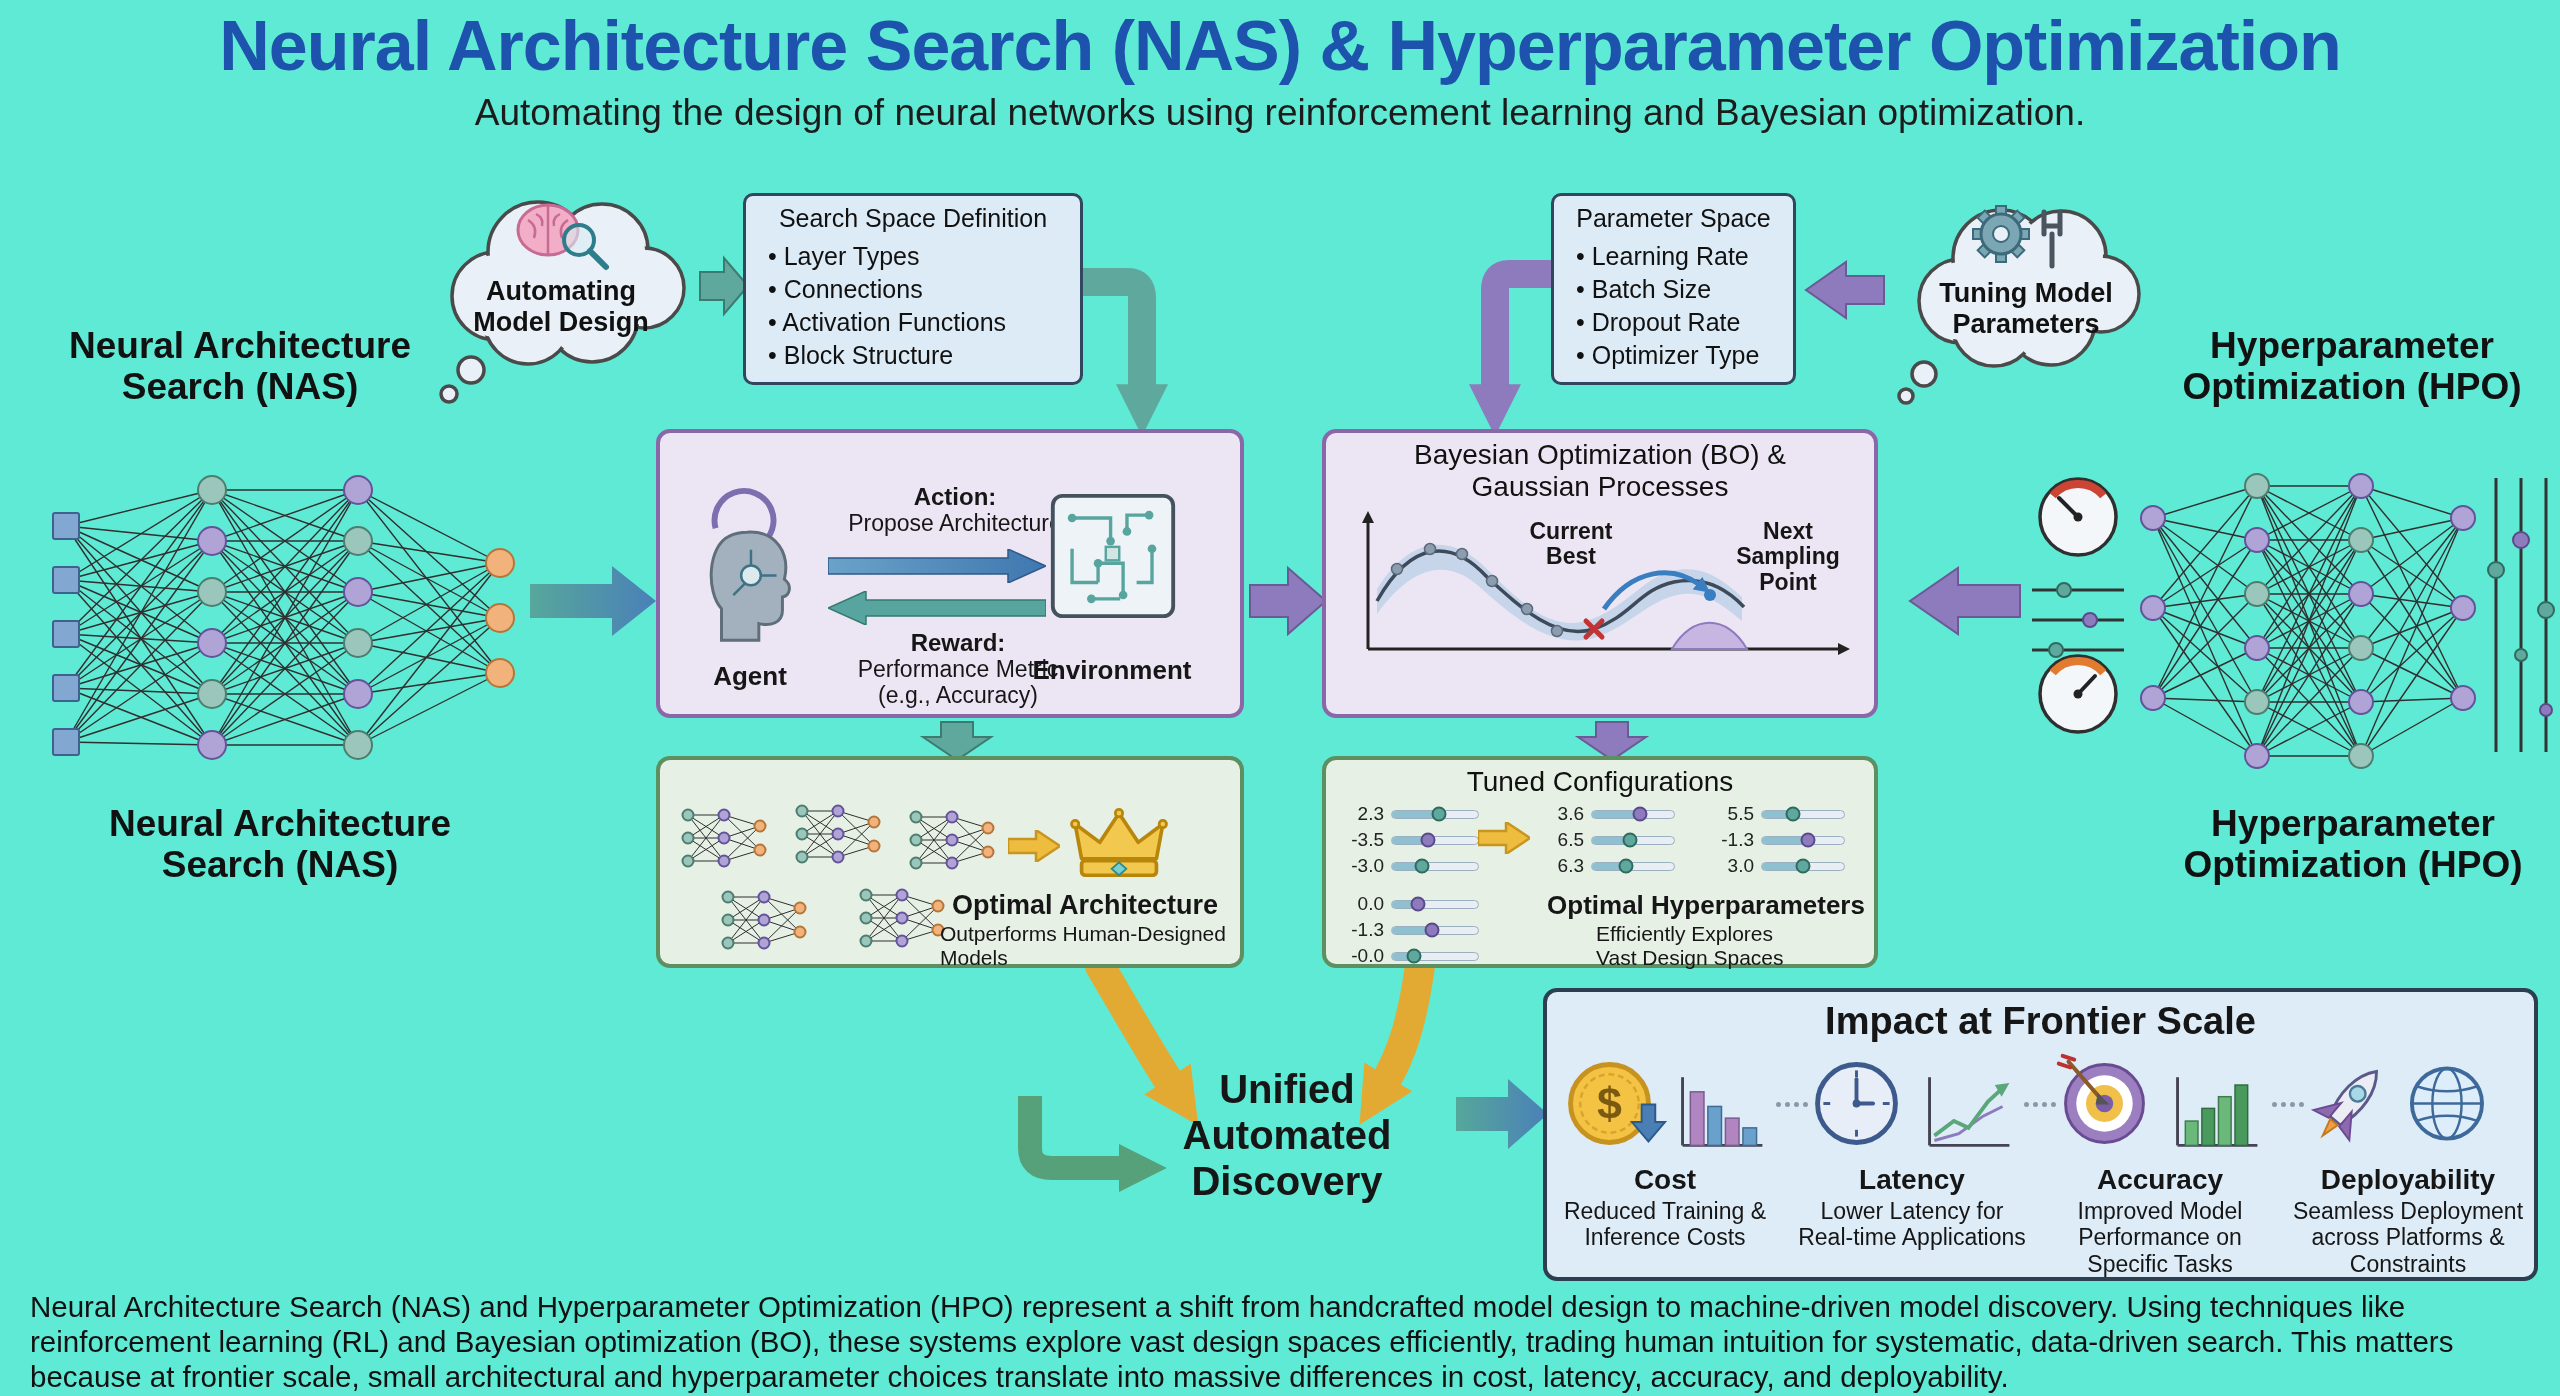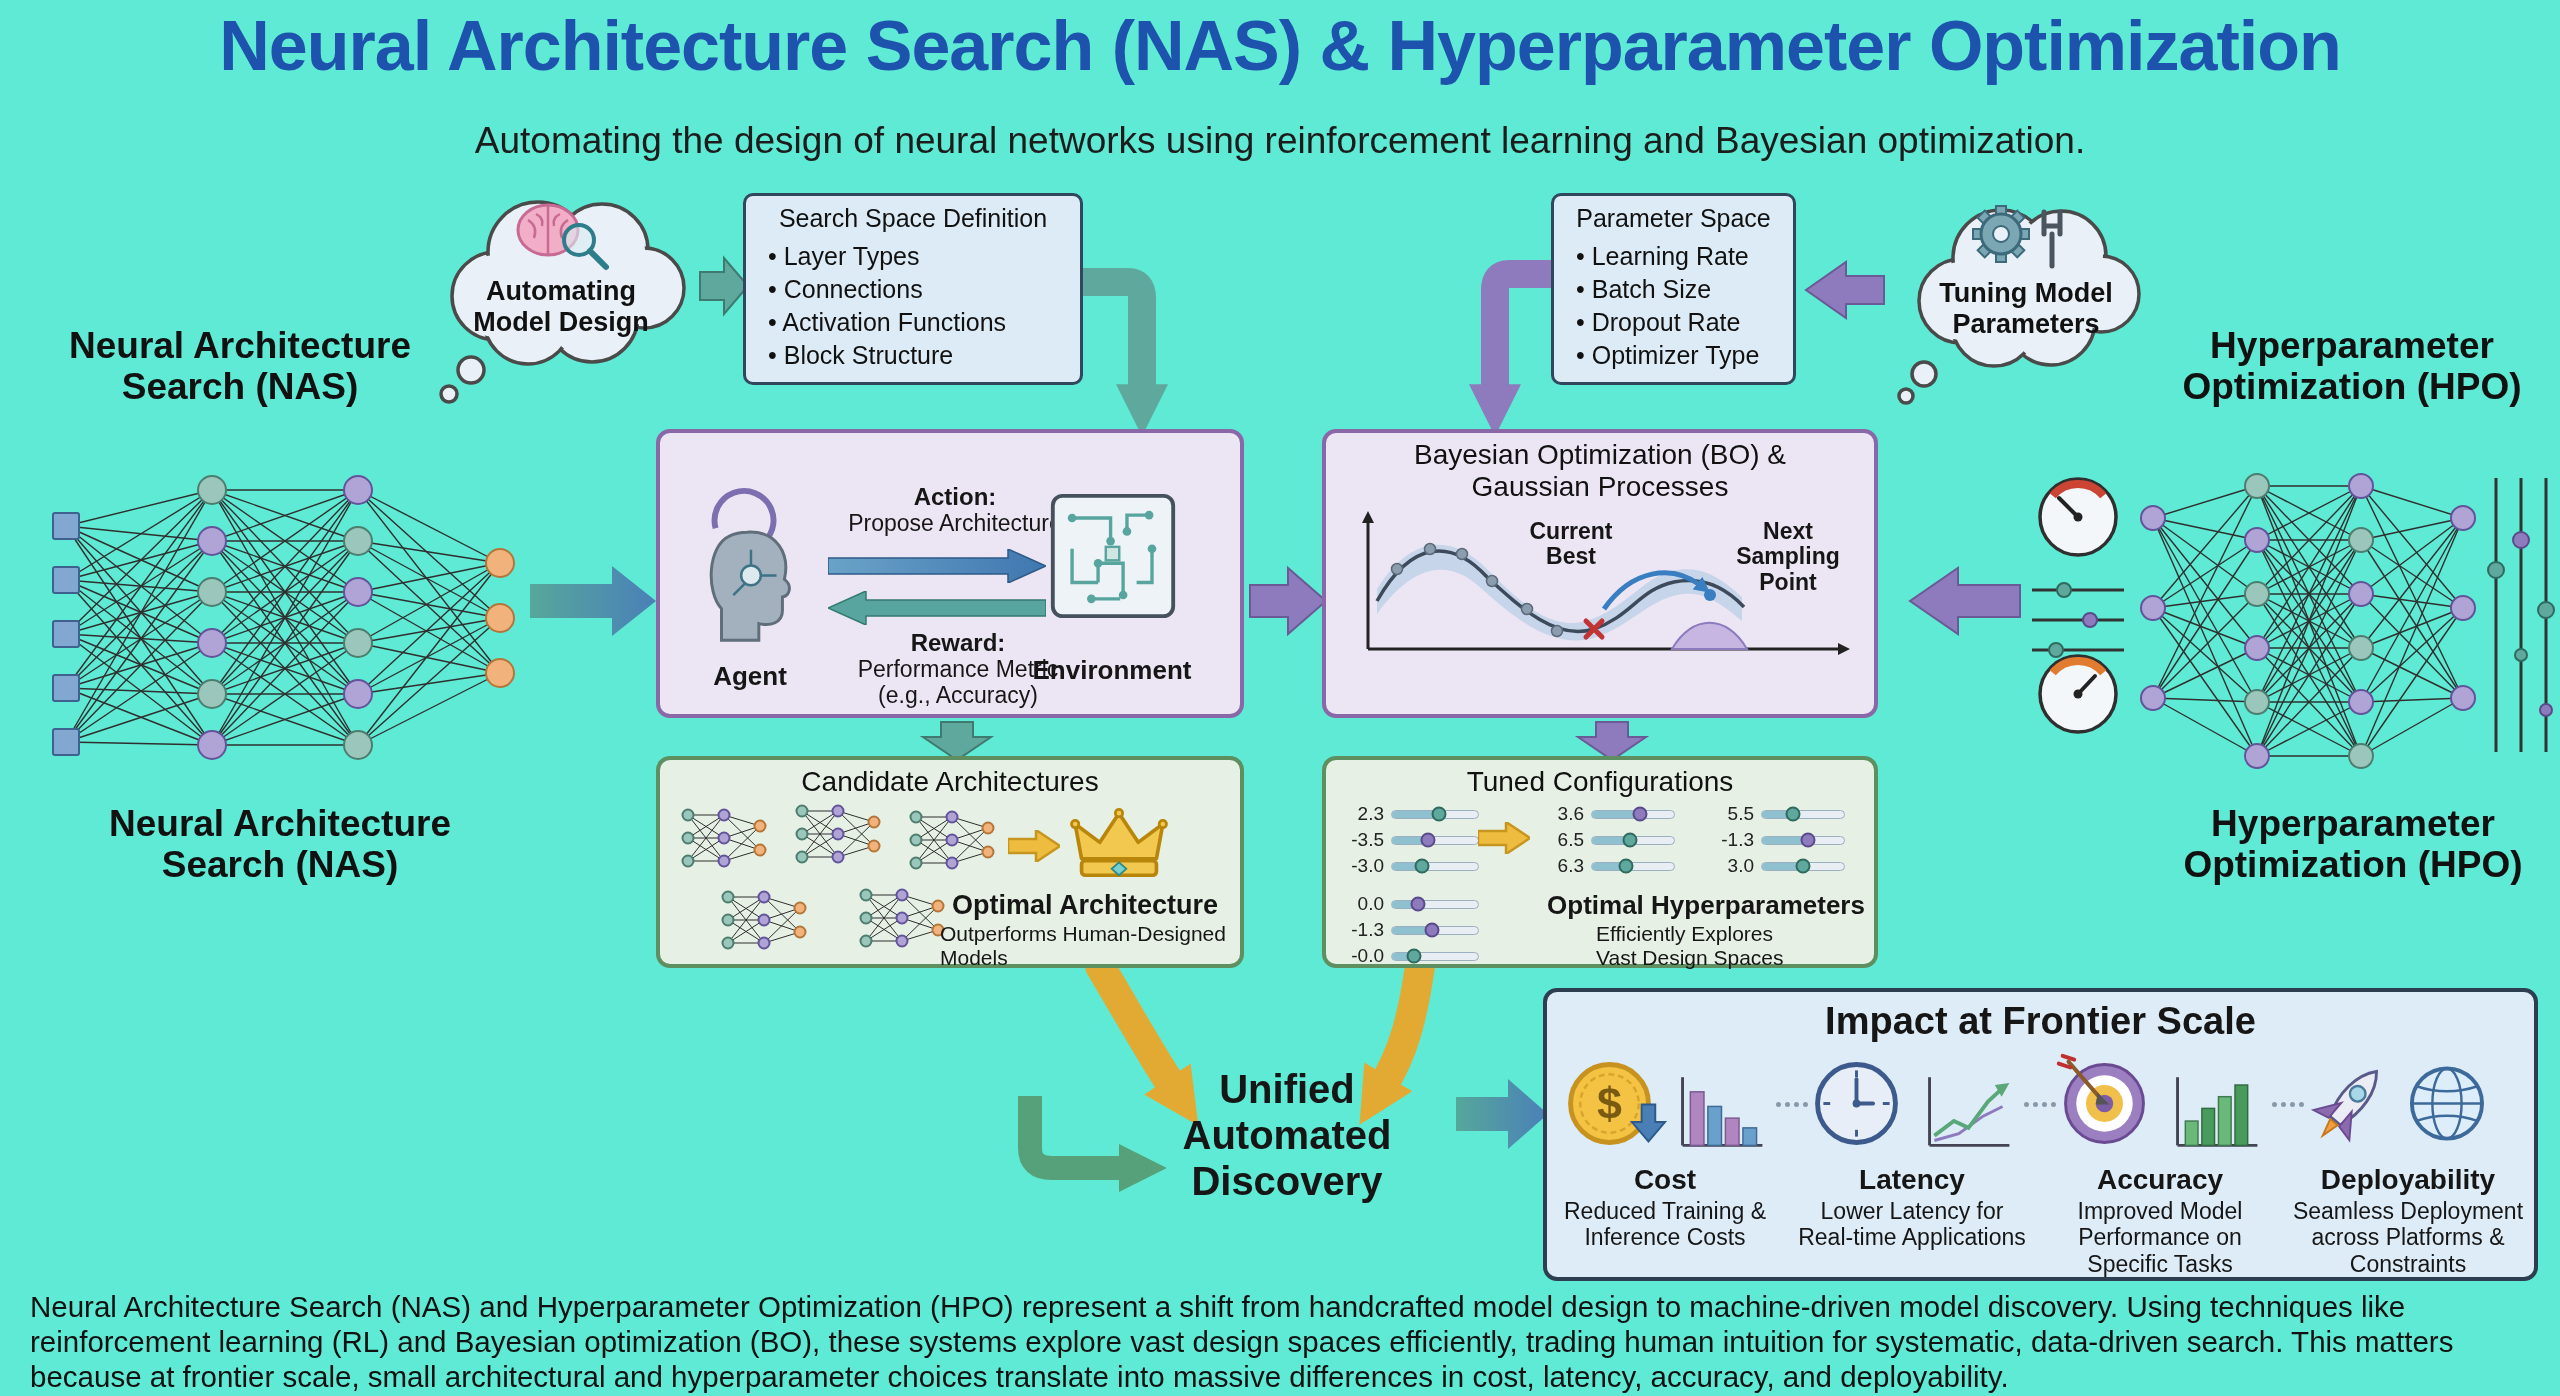--- a/index.html
+++ b/index.html
@@ -3,21 +3,21 @@
 <meta charset="utf-8">
 <style>
   *{margin:0;padding:0;box-sizing:border-box}
   html,body{background:#fff}
   body{font-family:"Liberation Sans","DejaVu Sans",sans-serif;color:#161616}
   .page{position:relative;width:2560px;height:1396px;background:#5eead4;overflow:hidden}
   .abs{position:absolute}
   .layer{position:absolute;left:0;top:0;z-index:1}
   .z2{z-index:2}
   .main-title{left:0;top:6px;width:2560px;text-align:center;font-size:70px;font-weight:bold;color:#1d53ad;letter-spacing:-1px}
-  .subtitle{left:0;top:120px;width:2560px;text-align:center;font-size:37px;color:#1c1c1c}
+  .subtitle{left:0;top:92px;width:2560px;text-align:center;font-size:37px;color:#1c1c1c}
   .side-label{font-weight:bold;text-align:center;font-size:37px;line-height:1.12;color:#111}
   .panel{position:absolute;border-radius:14px;z-index:2}
   .panel-blue{background:#dcebf5;border:3px solid #31475e;border-radius:10px}
   .panel-purple{background:#ece6f4;border:4px solid #8a68a8}
   .panel-green{background:#e6f0e4;border:4px solid #5d8f61}
   .panel-impact{background:#ddecf7;border:4px solid #2c3e50}
   .box-title{position:absolute;left:0;width:100%;text-align:center;font-weight:normal;font-size:28px;color:#111}
   .blue-box-title{font-size:25px}
   .bullets{position:absolute;left:22px;top:44px;right:10px}
   .bullet{font-size:25px;line-height:1.32;color:#111}
@@ -494,21 +494,20 @@
       <path d="M244 112 L260 128 M260 112 L244 128" stroke="#c23333" stroke-width="5" stroke-linecap="round"></path>
       <path d="M262 100 C290 60 330 55 358 76" stroke="#3a7ec2" stroke-width="5" fill="none" marker-end="url(#mBlueS)"></path>
       <circle cx="368" cy="86" r="6" fill="#3a7ec2"></circle>
       <path d="M330 140 C350 105 385 105 405 140 Z" fill="#c7b6e2" stroke="#8d7bbd" stroke-width="2"></path>
     </svg>
     <div class="bo-label" style="left:185px;top:86px;width:120px">Current Best</div>
     <div class="bo-label" style="left:398px;top:86px;width:128px">Next Sampling Point</div>
   </div>
 
   <div class="panel panel-green" style="left:656px;top:756px;width:588px;height:212px">
-    <div class="box-title" style="top:6px">Candidate Architectures</div>
     <div class="mini-net" style="left:18px;top:44px"><svg viewBox="0 0 92 72" width="100%" height="100%">
           <line x1="10" y1="11" x2="46" y2="11" stroke="#2f2f2f" stroke-width="1"></line>
           <line x1="10" y1="11" x2="46" y2="34" stroke="#2f2f2f" stroke-width="1"></line>
           <line x1="10" y1="11" x2="46" y2="57" stroke="#2f2f2f" stroke-width="1"></line>
           <line x1="10" y1="34" x2="46" y2="11" stroke="#2f2f2f" stroke-width="1"></line>
           <line x1="10" y1="34" x2="46" y2="34" stroke="#2f2f2f" stroke-width="1"></line>
           <line x1="10" y1="34" x2="46" y2="57" stroke="#2f2f2f" stroke-width="1"></line>
           <line x1="10" y1="57" x2="46" y2="11" stroke="#2f2f2f" stroke-width="1"></line>
           <line x1="10" y1="57" x2="46" y2="34" stroke="#2f2f2f" stroke-width="1"></line>
           <line x1="10" y1="57" x2="46" y2="57" stroke="#2f2f2f" stroke-width="1"></line>

